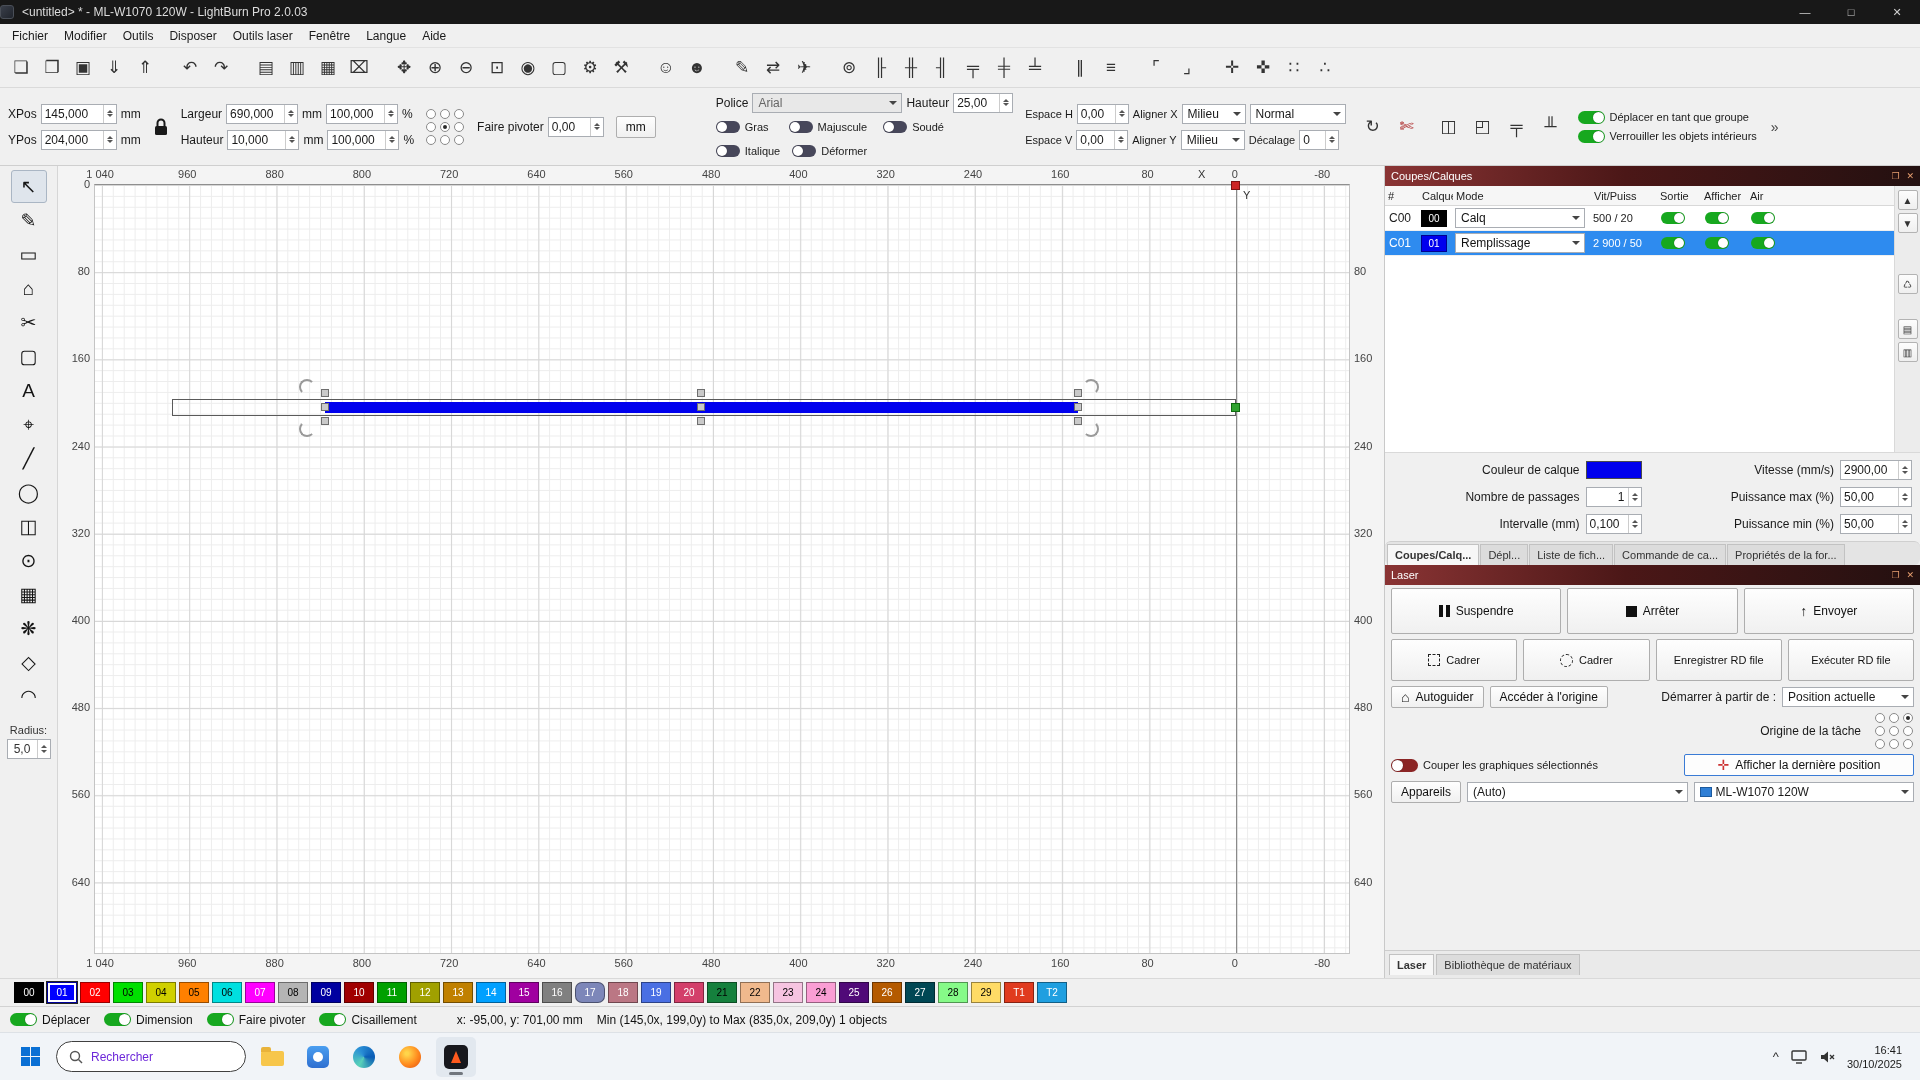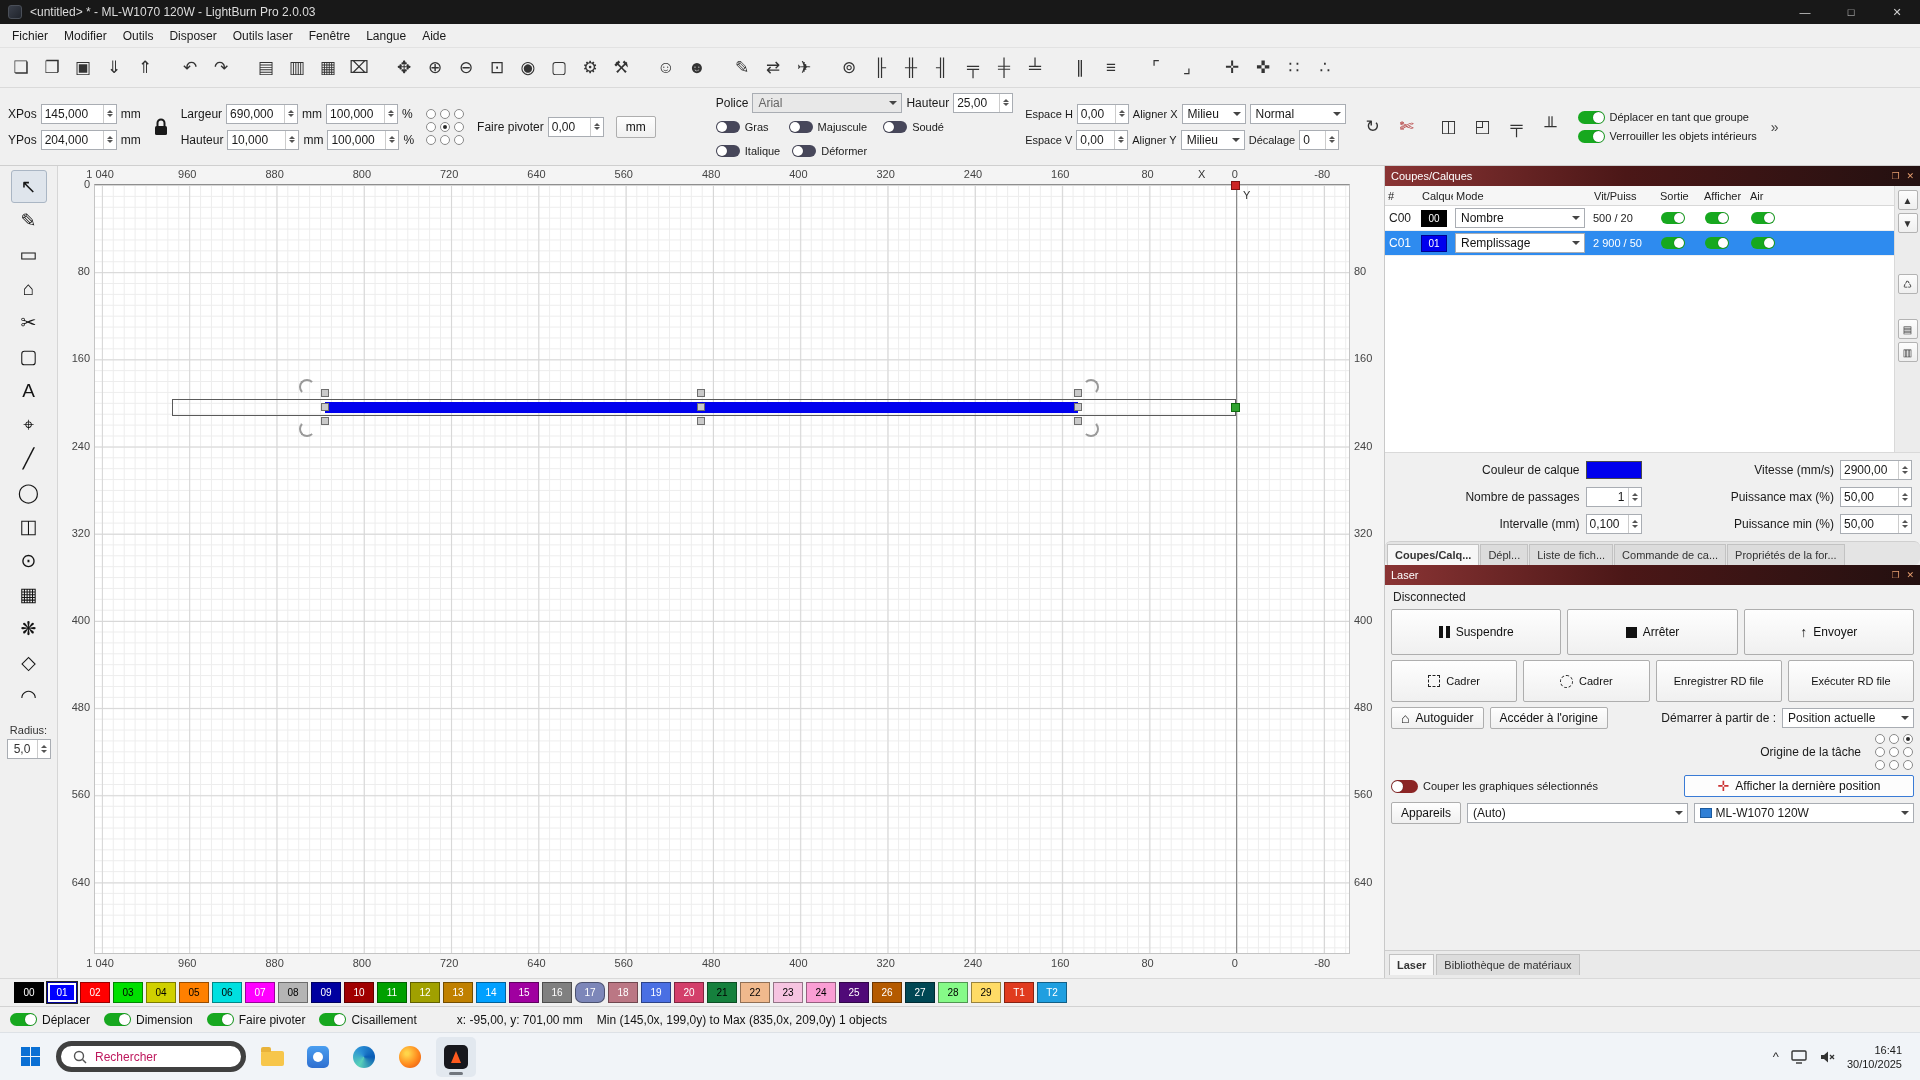--- a/index.html
+++ b/index.html
@@ -3,21 +3,21 @@
 <meta charset="utf-8">
 <style>
   * { box-sizing: border-box; margin: 0; padding: 0; }
   html,body { width:1920px; height:1080px; overflow:hidden; }
   body { font-family:"Liberation Sans", sans-serif; font-size:12px; color:#1a1a1a; }
   button { font-family:inherit; cursor:default; }
 
   .app { width:1920px; height:1080px; display:flex; flex-direction:column; background:#f0f0f0; position:relative; overflow:hidden; }
 
   
-  .titlebar { height:24px; background:#181818; color:#dcdcdc; display:flex; align-items:center; padding-left:8px; gap:8px; flex:0 0 auto; }
+  .titlebar { height:24px; background:#181818; color:#dcdcdc; display:flex; align-items:center; gap:8px; flex:0 0 auto; }
   .app-icon { width:14px; height:14px; border-radius:3px; background:linear-gradient(135deg,#3a3f4a,#20242c); border:1px solid #4a4f58; }
   .titlebar .title { font-size:12px; }
   .win-btns { margin-left:auto; display:flex; height:100%; }
   .win-btn { width:46px; height:100%; display:flex; align-items:center; justify-content:center; font-size:11px; color:#d0d0d0; }
 
   
   .menubar { height:24px; background:#f0f0f0; display:flex; align-items:center; padding-left:4px; border-bottom:1px solid #e2e2e2; flex:0 0 auto; }
   .menu-item { padding:3px 8px; font-size:12px; }
 
   
@@ -163,21 +163,21 @@
   .sb-item { display:inline-flex; align-items:center; gap:5px; }
   .sb-text { color:#111; }
   .sb-text.coords { margin-left:26px; }
 
   
   .taskbar { height:48px; background:#f1f4f8; border-top:1px solid #dde1e6; display:flex; align-items:center; gap:6px; padding:0 10px; flex:0 0 auto; }
   .tico { width:40px; height:40px; display:flex; align-items:center; justify-content:center; border-radius:5px; position:relative; }
   .tico.active { background:#e2e8ef; }
   .winlogo { display:grid; grid-template-columns:9px 9px; grid-template-rows:9px 9px; gap:1px; }
   .winlogo span { background:#0a6fd4; }
-  .search { width:190px; height:31px; border-radius:16px; background:#fff; border:5px solid #404040; display:flex; align-items:center; gap:8px; padding:0 12px; color:#be185d; font-size:12px; }
+  .search { width:190px; height:31px; border-radius:16px; background:#fff; border:1px solid #404040; display:flex; align-items:center; gap:8px; padding:0 12px; color:#6d28d9; font-size:12px; }
   .folder { width:23px; height:15px; background:#f7c64b; border-radius:2px; position:relative; margin-top:3px; }
   .folder::before { content:""; position:absolute; top:-4px; left:0; width:10px; height:5px; background:#e9b33b; border-radius:2px 2px 0 0; }
   .chat { width:22px; height:22px; border-radius:5px; background:linear-gradient(#4a9ef0,#2f6fd0); position:relative; }
   .chat::after { content:""; position:absolute; inset:6px; background:#fff; border-radius:50%; }
   .edge { width:22px; height:22px; border-radius:50%; background:conic-gradient(from 210deg,#59d1b8,#2a8fd6,#0a5bb5,#59d1b8); }
   .ffox { width:22px; height:22px; border-radius:50%; background:radial-gradient(circle at 36% 34%,#ffd54a 8%,#ff8a1e 55%,#e85b12 90%); }
   .lb { width:24px; height:24px; border-radius:5px; background:#17181d; display:flex; align-items:center; justify-content:center; }
   .lb::after { content:""; border-left:5px solid transparent; border-right:5px solid transparent; border-bottom:12px solid #ff5a1e; }
   .indicator { position:absolute; bottom:2px; left:50%; transform:translateX(-50%); width:14px; height:3px; border-radius:2px; background:#72777e; }
   .tray { margin-left:auto; display:flex; align-items:center; gap:12px; padding-right:8px; }
@@ -731,21 +731,21 @@
               <span class="th">Sortie</span>
               <span class="th">Afficher</span>
               <span class="th">Air</span>
             </div>
           <div>
 
               <div class="lrow-item">
                 <span class="c-id">C00</span>
                 <span class="c-sw" style="background: rgb(0, 0, 0);">00</span>
                 <span class="c-mode dd">
-                  <span>Nombre</span>
+                  <span>Calq</span>
                   <span class="caret"></span>
                 </span>
                 <span class="c-speed">500 / 20</span>
                 <span class="c-tg">
                   <span class="toggle on sm"></span>
                 </span>
                 <span class="c-tg">
                   <span class="toggle on sm"></span>
                 </span>
                 <span class="c-tg">
@@ -843,21 +843,20 @@
 
       <div class="phead">
         <span>Laser</span>
         <span class="phead-icons">
           <span>❐</span>
           <span>✕</span>
         </span>
       </div>
 
       <div class="laser-body">
-        <div class="lstatus">Disconnected</div>
 
         <div class="lrow">
           <button class="btn big">
               <span class="ico-pause"></span>
               <span>Suspendre</span>
             </button>
           <button class="btn big">
               <span class="ico-stop"></span>
               <span>Arrêter</span>
             </button>

